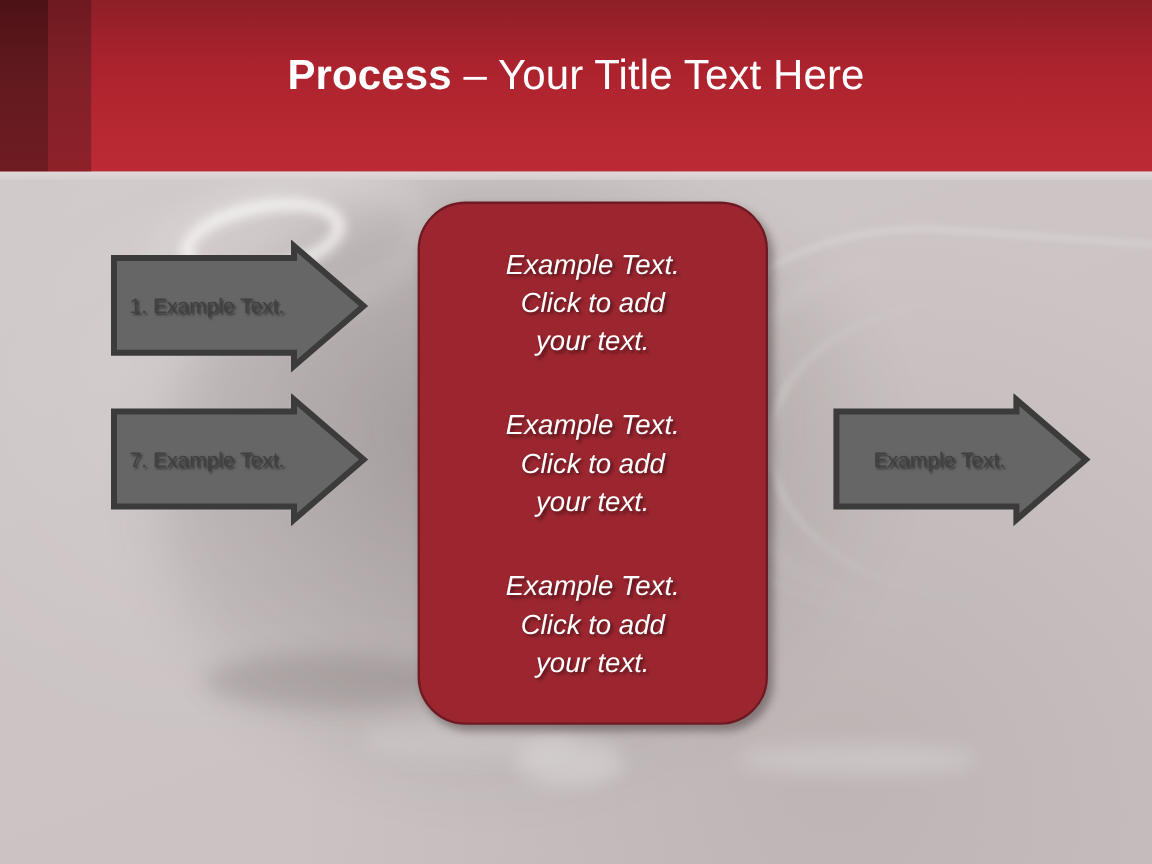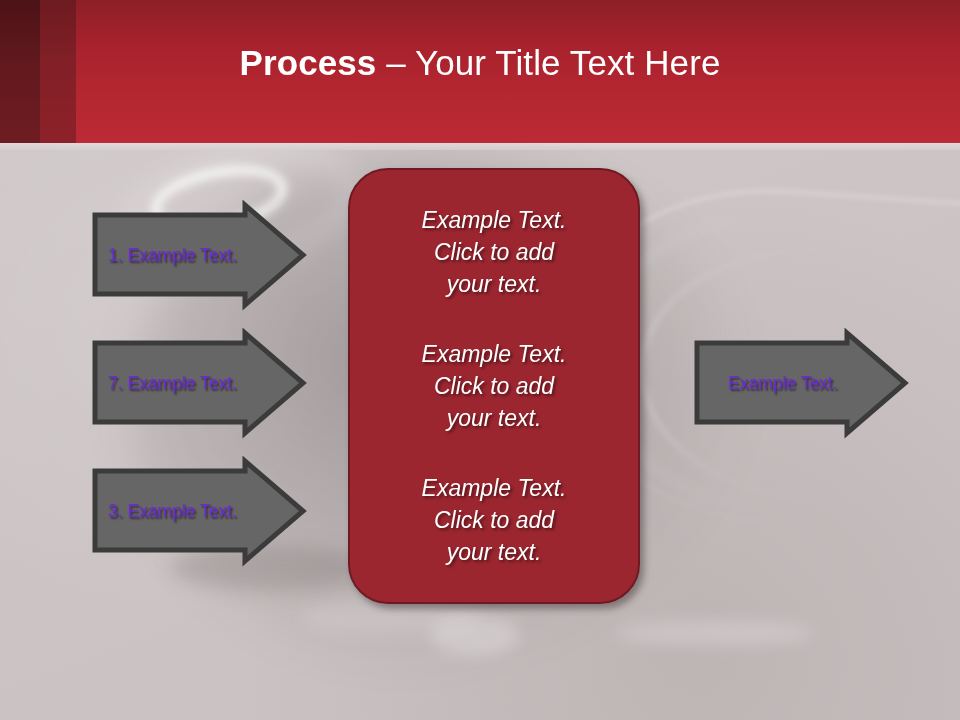--- a/index.html
+++ b/index.html
@@ -196,21 +196,21 @@
   .title-strong { font-weight: bold; }
   .title-rest   { font-weight: normal; }
 
   
   .arrow {
     position: absolute;
   }
   .arrow svg { display: block; }
   .arrow-label {
     position: absolute;
-    color: #6d28d9;
+    color: #404040;
     font-size: 17.5px;
     white-space: nowrap;
     text-shadow: 1.5px 1.5px 2px rgba(0,0,0,0.55);
   }
 
   
   .card {
     position: absolute;
     left: 348px;
     top: 168px;
@@ -269,26 +269,20 @@
     <span class="arrow-label" style="left:18px; top:45px;">1. Example Text.</span>
   </div>
 
   <div class="arrow" style="left:90px; top:328px;">
     <svg width="220" height="112" viewBox="0 0 220 112">
       <polygon points="5,15 155,15 155,5 213,55 155,105 155,94 5,94" fill="#666666" stroke="#3b3b3b" stroke-width="5" stroke-linejoin="miter"></polygon>
     </svg>
     <span class="arrow-label" style="left:18px; top:45px;">7. Example Text.</span>
   </div>
 
-  <div class="arrow" style="left:90px; top:456px;">
-    <svg width="220" height="112" viewBox="0 0 220 112">
-      <polygon points="5,15 155,15 155,5 213,55 155,105 155,94 5,94" fill="#666666" stroke="#3b3b3b" stroke-width="5" stroke-linejoin="miter"></polygon>
-    </svg>
-    <span class="arrow-label" style="left:18px; top:45px;">3. Example Text.</span>
-  </div>
 
   <div class="card">
     <div class="card-block">Example Text.
 Click  to add
 your text.</div>
     <div class="card-block">Example Text.
 Click  to add
 your text.</div>
     <div class="card-block">Example Text.
 Click  to add

